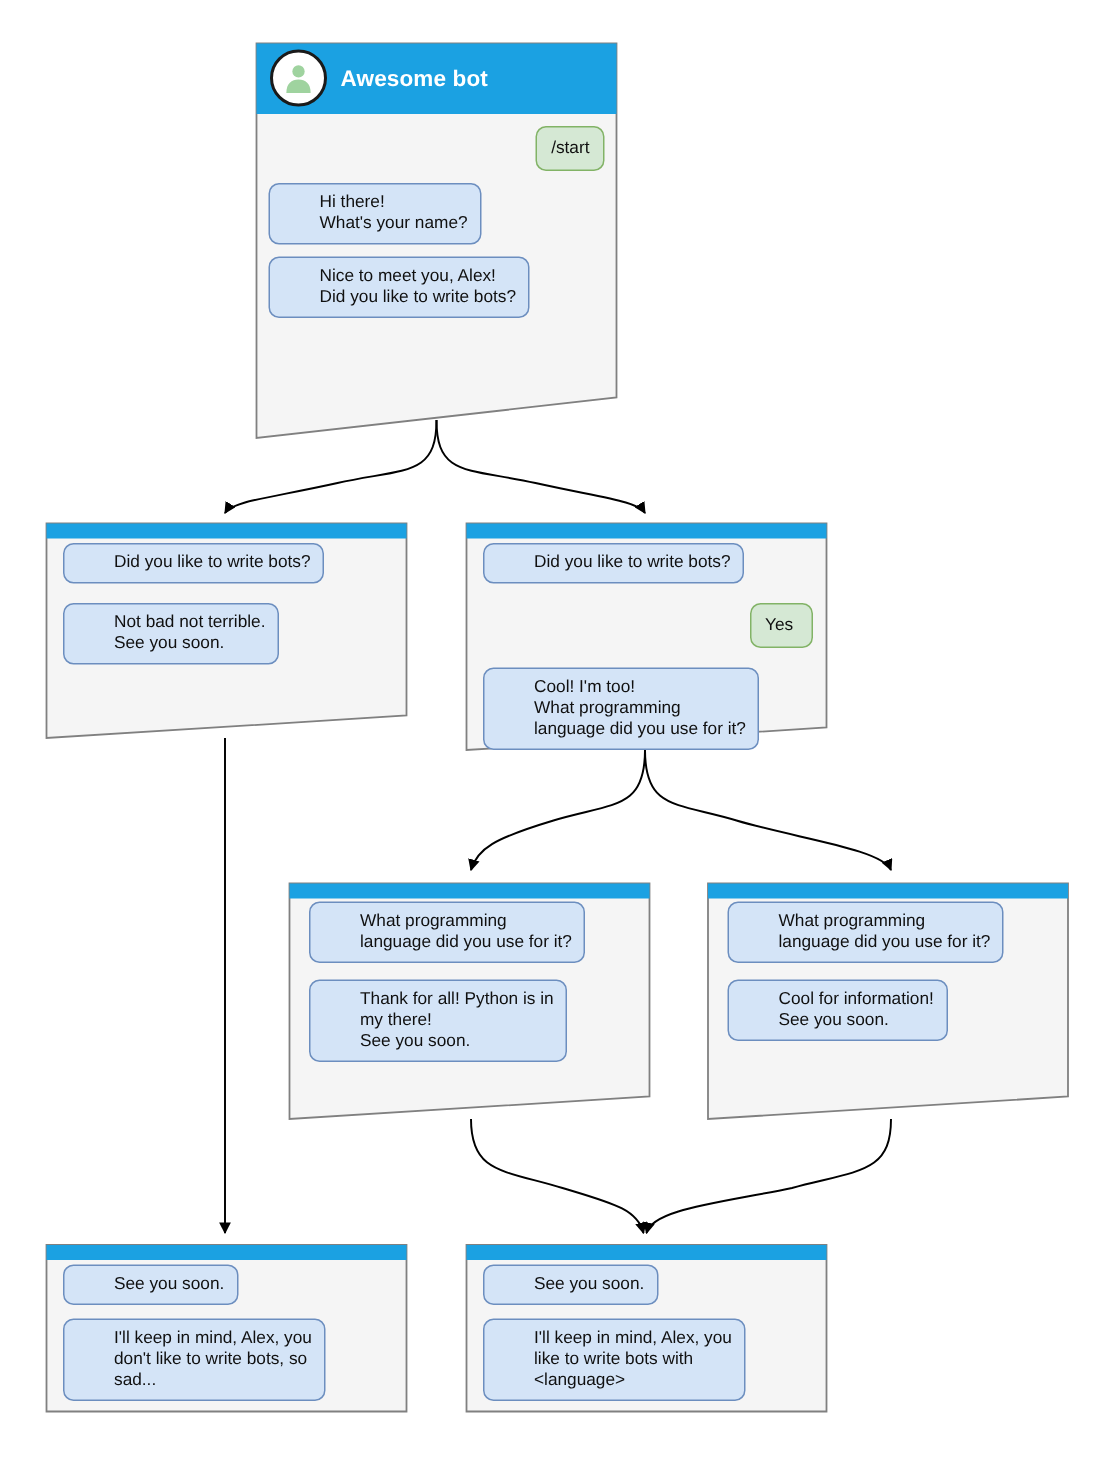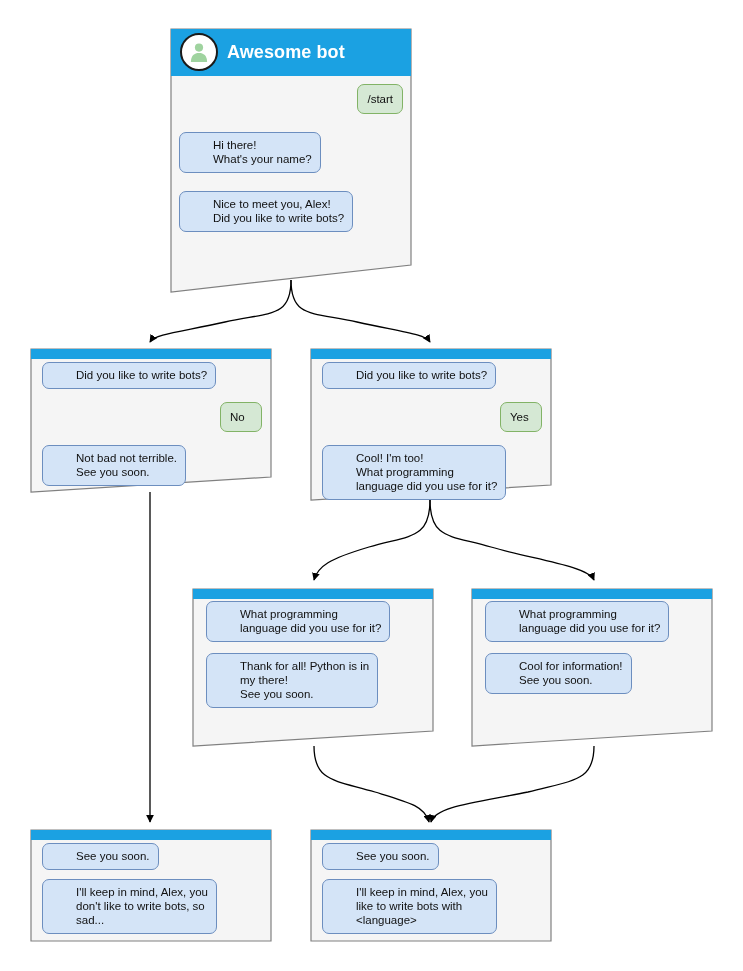--- a/index.html
+++ b/index.html
@@ -49,21 +49,21 @@
   .node-header {
     position: absolute;
     left: 0;
     top: 0;
     right: 0;
     display: flex;
     align-items: center;
   }
   .bot-title {
     color: #ffffff;
-    font-size: 18px;
+    font-size: 15px;
     font-weight: bold;
     letter-spacing: 0.1px;
     white-space: nowrap;
   }
   .avatar {
     width: 38px;
     height: 38px;
     border-radius: 50%;
     background: #ffffff;
     border: 2px solid #1a1a1a;
@@ -143,21 +143,21 @@
     <div class="node-content">
       <div class="node-header" style="height:48px; padding:0 10px; gap:9px;">
         <span class="avatar">
           <svg width="24" height="24" viewBox="0 0 24 24">
             <circle cx="12" cy="7.6" r="4.1" fill="#9fd39f"></circle>
             <path d="M 3.9,22 C 3.9,15.6 7.4,13.0 12,13.0 C 16.6,13.0 20.1,15.6 20.1,22 Z" fill="#9fd39f"></path>
           </svg>
         </span>
         <span class="bot-title">Awesome bot</span>
       </div>
-      <div class="bubbles" style="top:56px; left:9px; right:9px; gap:18px;">
+      <div class="bubbles" style="top:56px; left:9px; right:9px; gap:8px;">
         <div class="row right">
           <div class="bubble user" style="min-width:40px; padding:7px 9px;">/start</div>
         </div>
         <div class="row left">
           <div class="bubble bot">Hi there!
 What's your name?</div>
         </div>
         <div class="row left">
           <div class="bubble bot">Nice to meet you, Alex!
 Did you like to write bots?</div>
@@ -169,23 +169,20 @@
   <div class="node" style="left:30px; top:348px; width:242px; height:145px;">
     <svg class="node-shape" viewBox="0 0 242 145" preserveAspectRatio="none">
       <path d="M 1,1 L 241,1 L 241,129 L 1,144 Z" fill="#f5f5f5" stroke="#808080" stroke-width="1.2"></path>
       <path d="M 1,1 L 241,1 L 241,11 L 1,11 Z" fill="#1ba1e2" stroke="none"></path>
     </svg>
     <div class="node-content">
       <div class="bubbles" style="top:14px; left:12px; right:10px; gap:13px;">
         <div class="row left">
           <div class="bubble bot">Did you like to write bots?</div>
         </div>
-        <div class="row right">
-          <div class="bubble user" style="min-width:42px; padding:7px 9px;">No</div>
-        </div>
         <div class="row left">
           <div class="bubble bot">Not bad not terrible.
 See you soon.</div>
         </div>
       </div>
     </div>
   </div>
 
   <div class="node" style="left:310px; top:348px; width:242px; height:153px;">
     <svg class="node-shape" viewBox="0 0 242 153" preserveAspectRatio="none">

